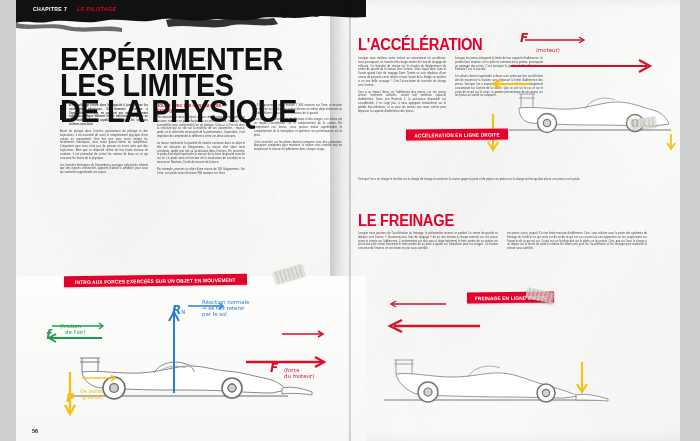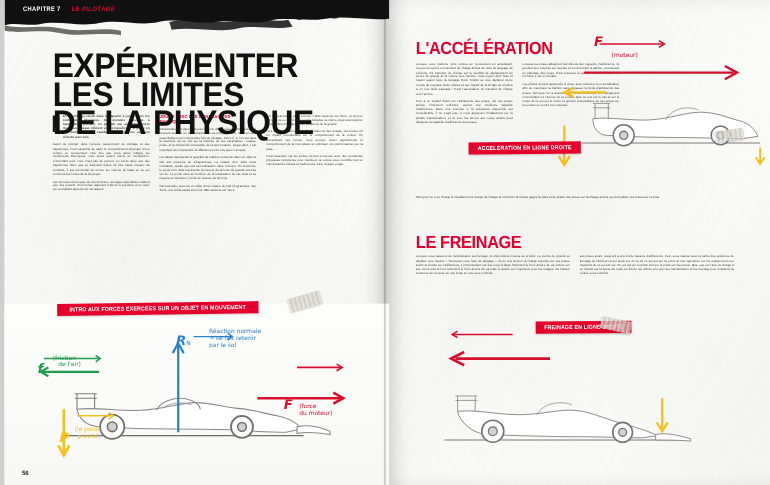--- a/index.html
+++ b/index.html
@@ -4,22 +4,22 @@
 <style>
   * { box-sizing: border-box; margin:0; padding:0; }
   html,body { width:700px; height:441px; overflow:hidden; background:#b8b8b8; }
   body { font-family:"Liberation Sans", sans-serif; }
 
   .spread { position:relative; width:700px; height:441px; background:#cfcfcf; }
 
   
   .page { position:absolute; top:0; height:441px; width:350px; background:#fbfbfa;
           overflow:hidden; }
-  .page-left  { left:4px;   box-shadow: inset -14px 0 22px -12px rgba(0,0,0,.35); }
-  .page-right { left:350px; box-shadow: inset 14px 0 22px -12px rgba(0,0,0,.30); }
+  .page-left  { left:16px;   box-shadow: inset -14px 0 22px -12px rgba(0,0,0,.35); }
+  .page-right { left:330px; box-shadow: inset 14px 0 22px -12px rgba(0,0,0,.30); }
   .gutter { position:absolute; left:349px; top:0; width:2px; height:441px;
             background:linear-gradient(90deg,rgba(0,0,0,.22),rgba(0,0,0,.10)); z-index:40; }
 
   
   .paper-tex { position:absolute; inset:0; pointer-events:none;
     background:
       radial-gradient(ellipse at 20% 30%, rgba(0,0,0,.020), transparent 60%),
       radial-gradient(ellipse at 78% 70%, rgba(0,0,0,.022), transparent 62%),
       linear-gradient(118deg, rgba(255,255,255,.55) 0%, rgba(0,0,0,.02) 40%, rgba(255,255,255,.5) 70%, rgba(0,0,0,.025) 100%);
     mix-blend-mode:multiply; opacity:.85; }

